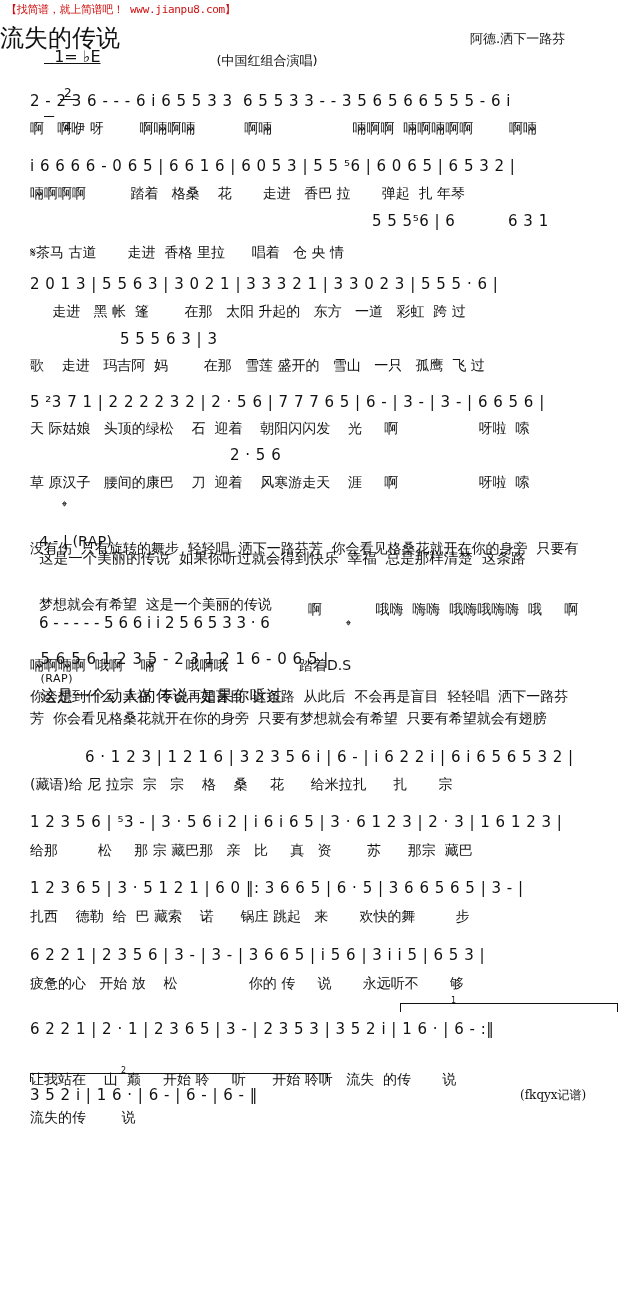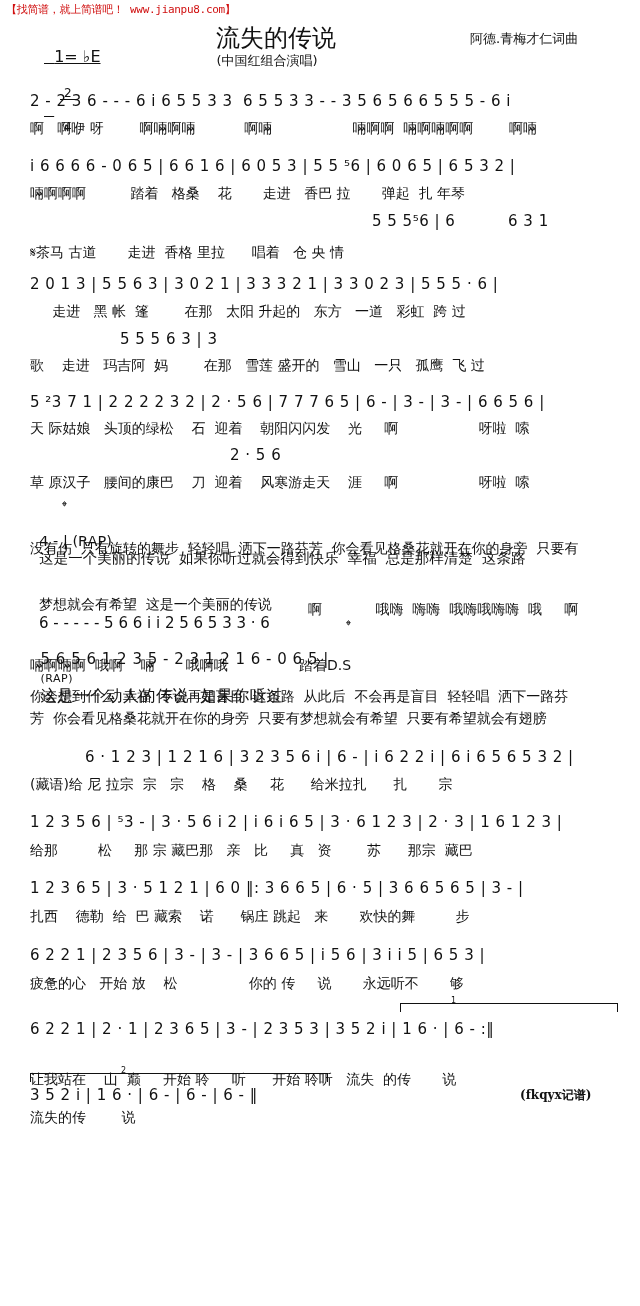--- a/index.html
+++ b/index.html
@@ -4,45 +4,45 @@
 <style>
   html, body { margin:0; padding:0; background:#ffffff; }
   body { width:640px; height:1306px; position:relative; overflow:hidden;
          font-family:"DejaVu Sans", sans-serif; color:#111; }
   .abs { position:absolute; white-space:pre; }
   .banner { left:6px; top:2px; font-size:11px; color:#d01010; font-family:"DejaVu Sans Mono", monospace; letter-spacing:-0.3px; }
   .key { left:44px; top:28px; font-size:16px;text-decoration:underline; }
   .frac { display:inline-block; vertical-align:middle; text-align:center; font-size:12px; line-height:11px; margin-left:6px; }
   .frac span { display:block; }
   .frac .top { border-bottom:1px solid #111; padding:0 1px; }
-  .title { left:0; width:552px; top:22px; text-align:center; font-size:24px; }
+  .title { left:0; width:552px; top:22px; text-align:left; font-size:24px; }
   .subtitle { left:0; width:534px; top:52px; text-align:center; font-size:13px; }
   .authors { left:470px; top:30px; font-size:13px; font-family:"DejaVu Serif", serif; }
   .row { left:30px; font-size:15px; letter-spacing:0.5px; }
   .lyr { left:30px; font-size:14px; }
   .rap { left:30px; font-size:14.5px; }
-  .credit { left:520px; font-size:12px; font-family:"DejaVu Serif", serif;font-weight:bold; }
+  .credit { left:520px; font-size:12px; font-family:"DejaVu Serif", serif; }
   .bracket { border:1px solid #111; border-bottom:none; height:8px; }
   .blabel { font-size:8px; }
 </style>
 </head>
 <body>
 
 <div class="abs banner">【找简谱，就上简谱吧！ www.jianpu8.com】</div>
 
 <div class="abs key">
   <span>1= ♭E</span>
   <span class="frac">
     <span class="top">2</span>
     <span>4</span>
   </span>
 </div>
 <div class="abs title">流失的传说</div>
 <div class="abs subtitle">(中国红组合演唱)</div>
-<div class="abs authors">阿德.青梅才仁词曲</div>
+<div class="abs authors">阿德.洒下一路芬</div>
 
 <div class="abs row" style="top:92px">2 - 2 3 6 - - - 6 i 6 5 5 3 3  6 5 5 3 3 - - 3 5 6 5 6 6 5 5 5 - 6 i</div>
 <div class="abs lyr" style="top:120px">啊   啊咿 呀        啊啢啊啢           啊啢                  啢啊啊  啢啊啢啊啊        啊啢</div>
 
 <div class="abs row" style="top:157px">i 6 6 6 6 - 0 6 5 | 6 6 1 6 | 6 0 5 3 | 5 5 ⁵6 | 6 0 6 5 | 6 5 3 2 |</div>
 <div class="abs lyr" style="top:185px">啢啊啊啊          踏着   格桑    花       走进   香巴 拉       弹起  扎 年琴</div>
 
 <div class="abs row" style="top:212px; left:372px">5 5 5⁵6 | 6          6 3 1</div>
 <div class="abs lyr" style="top:244px; left:30px">𝄋茶马 古道       走进  香格 里拉      唱着   仓 央 情</div>
 

